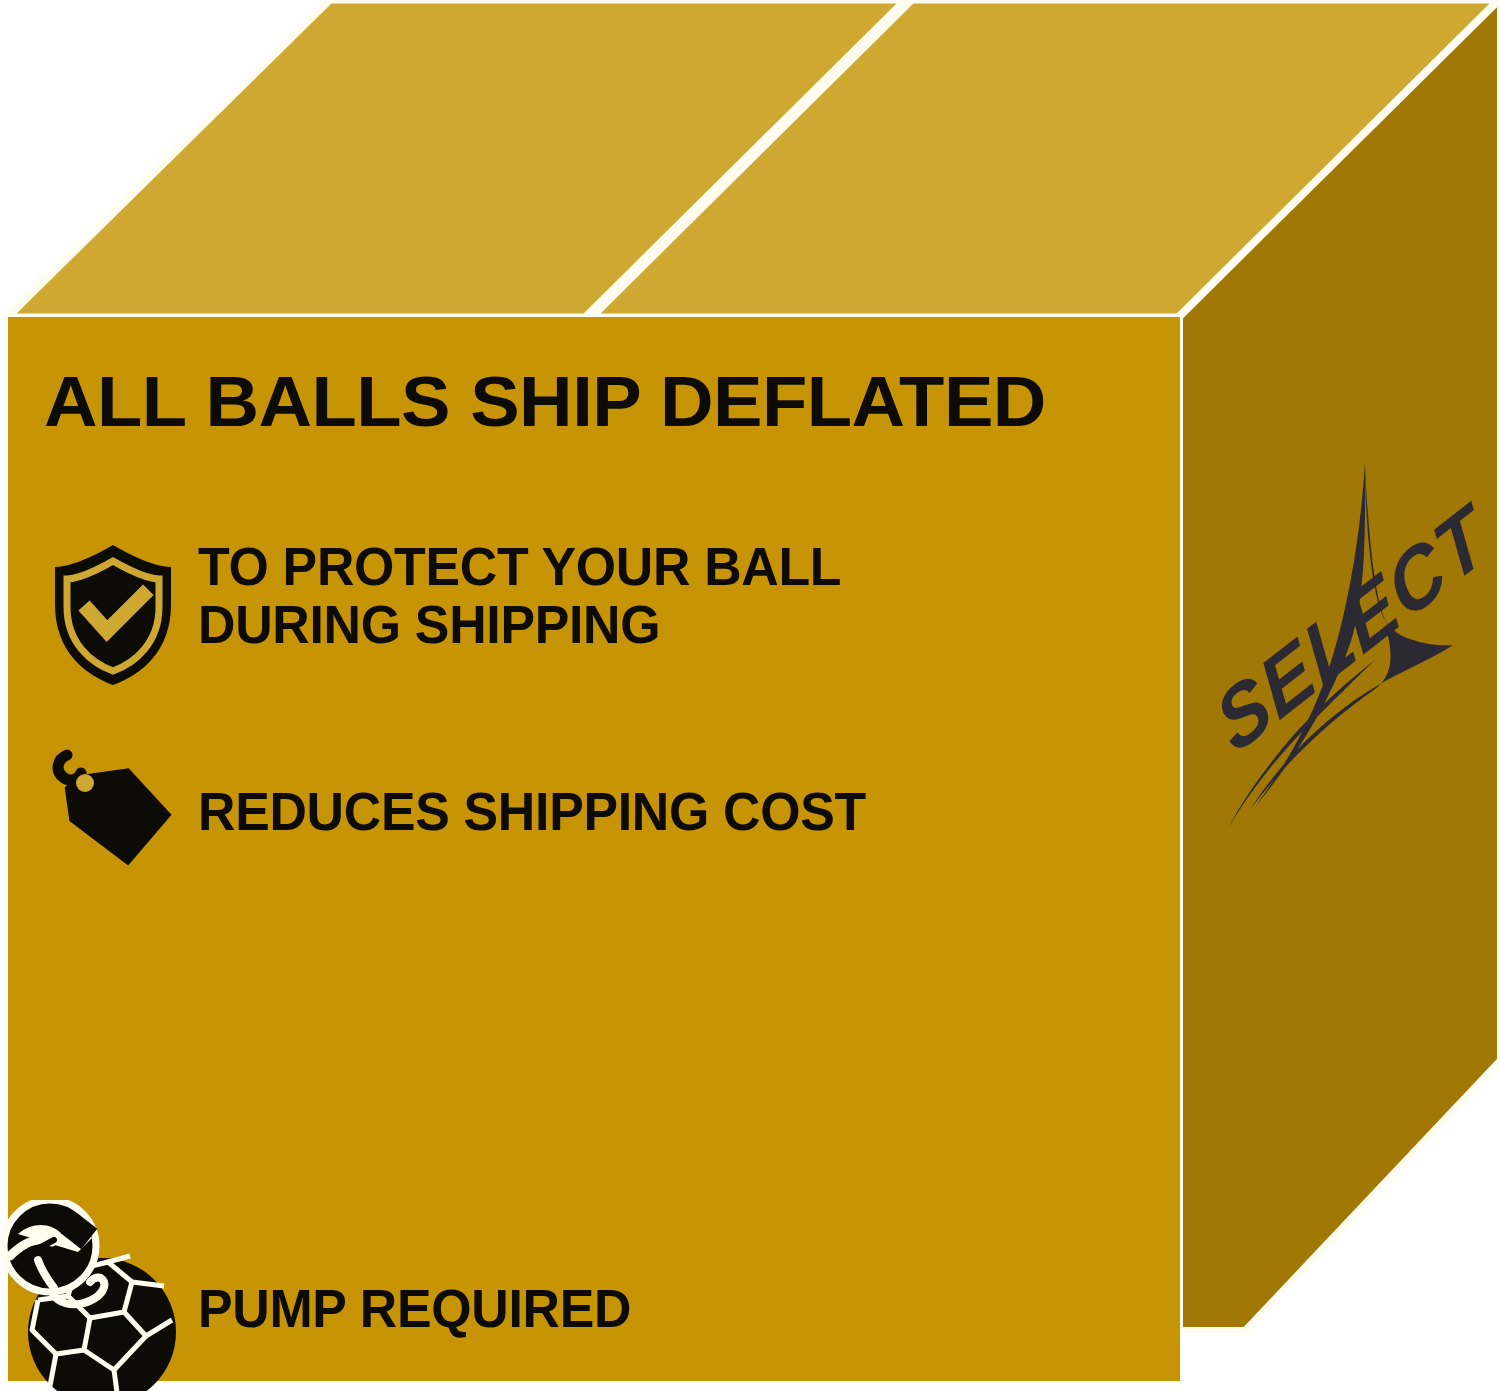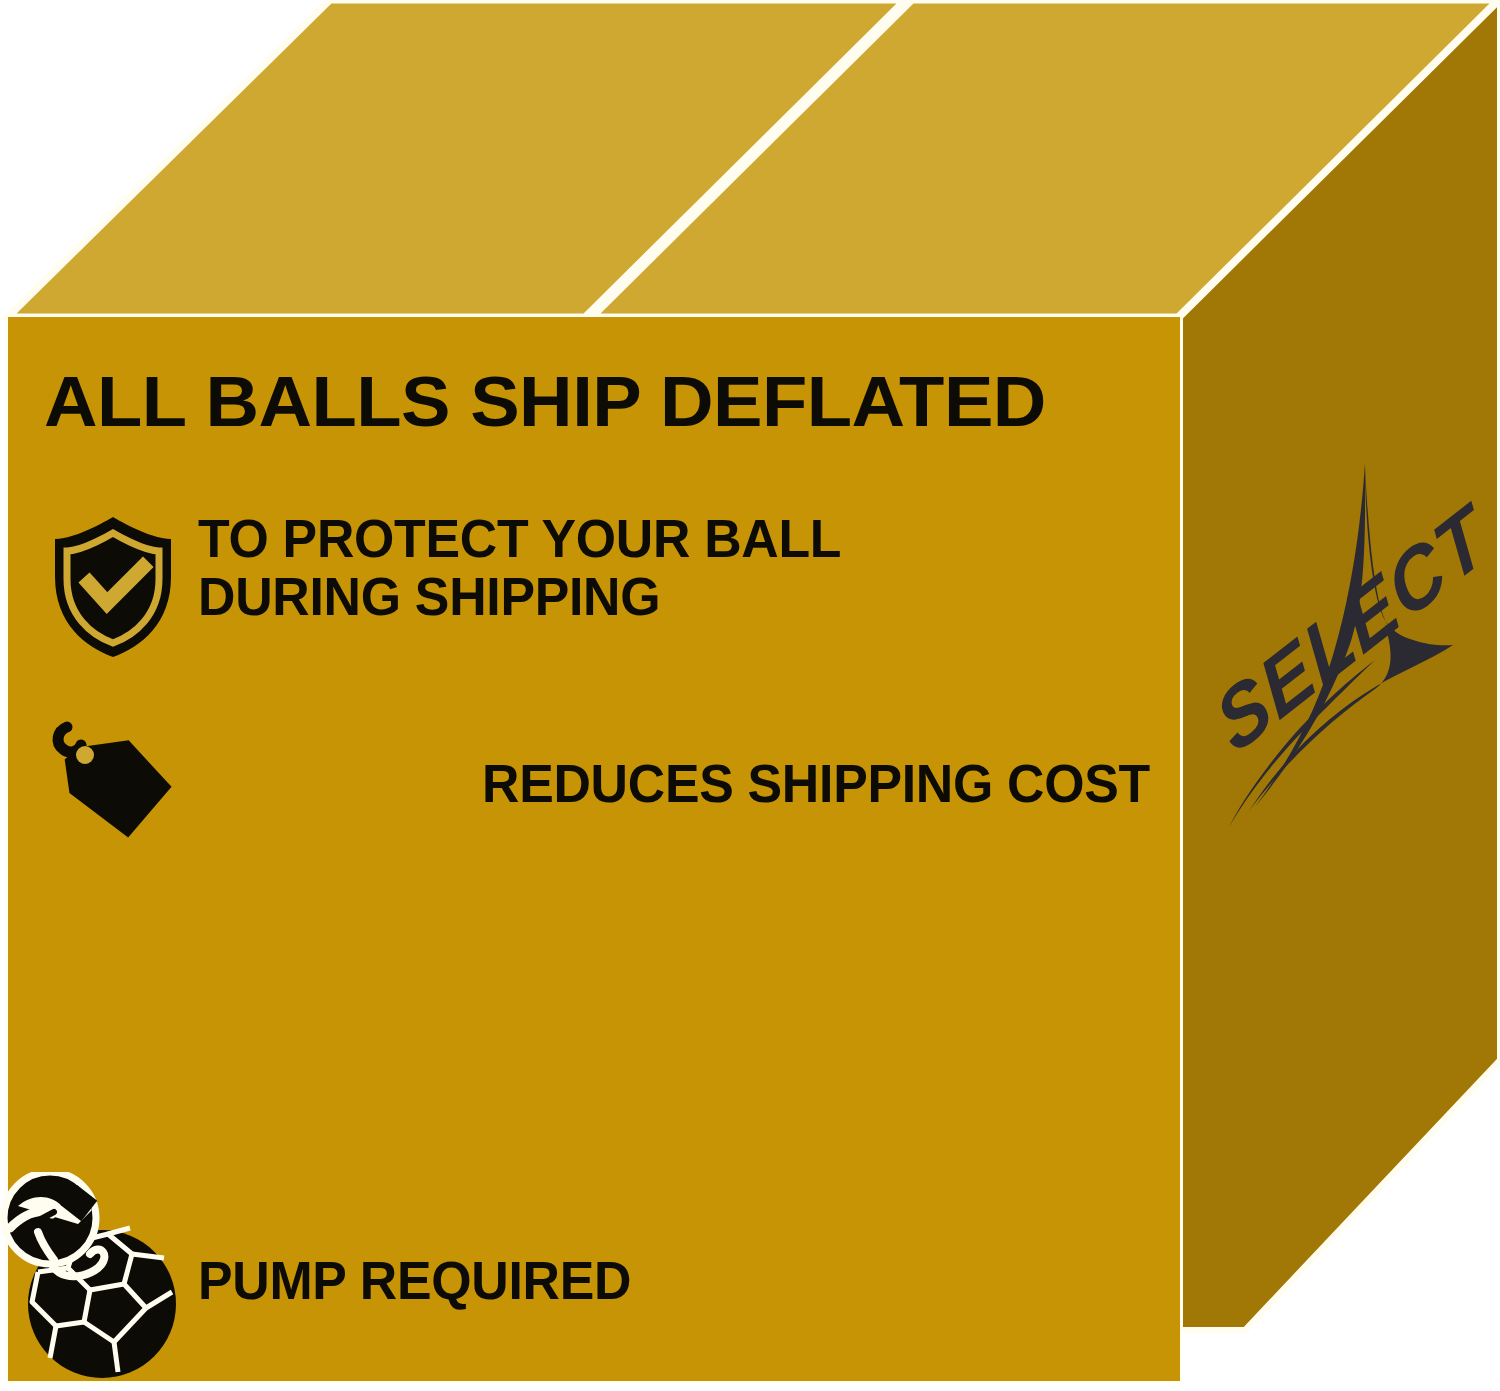--- a/index.html
+++ b/index.html
@@ -38,20 +38,21 @@
     transform-origin:left center;
     white-space:nowrap;
   }
 
   .bullet{
     position:absolute;
     display:flex;
     align-items:flex-start;
     left:20px;
     width:1150px;
+    margin-top:28px;
   }
   .bullet .icon-wrap{
     width:170px;
     flex:0 0 170px;
     display:flex;
     align-items:center;
     justify-content:center;
   }
   .bullet .btext{
     color:#0d0b06;
@@ -59,21 +60,21 @@
     font-size:54px;
     line-height:1.08;
     letter-spacing:-0.3px;
     transform:scaleX(0.96);
     transform-origin:left top;
     padding-top:2px;
   }
 
   #bullet-0{top:190px;}
   #bullet-0 .icon-wrap{padding-top:6px;}
-  #bullet-1{top:400px;align-items:center;justify-content:space-between;}
+  #bullet-1{top:400px;align-items:center;}
   #bullet-2{top:590px;}
   #bullet-2 .icon-wrap{padding-top:20px;}
   #bullet-3{top:855px;align-items:center;}
   #bullet-3 .icon-wrap{justify-content:flex-start;padding-left:0;}
 
   
   #select-logo{
     position:absolute;
     left:1215px;top:455px;
     width:300px;height:470px;

